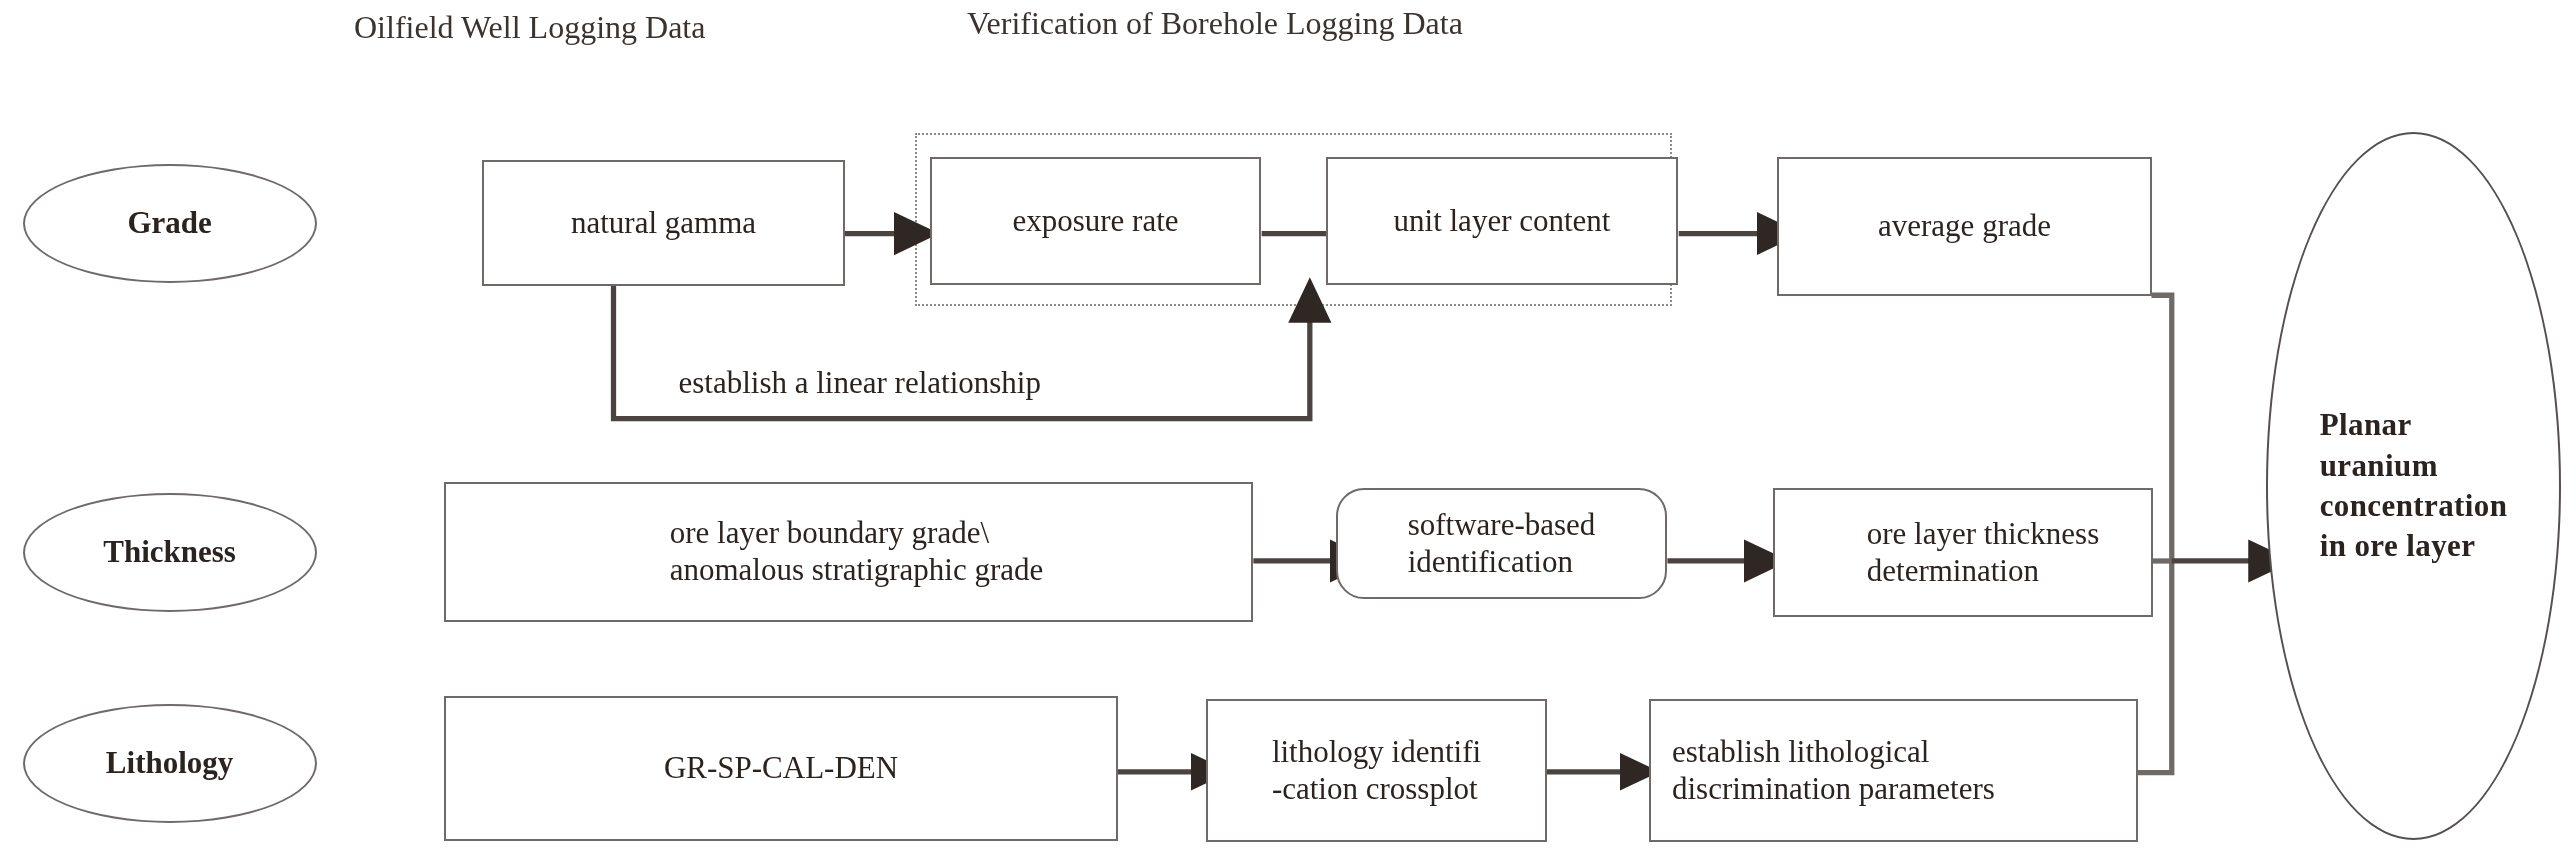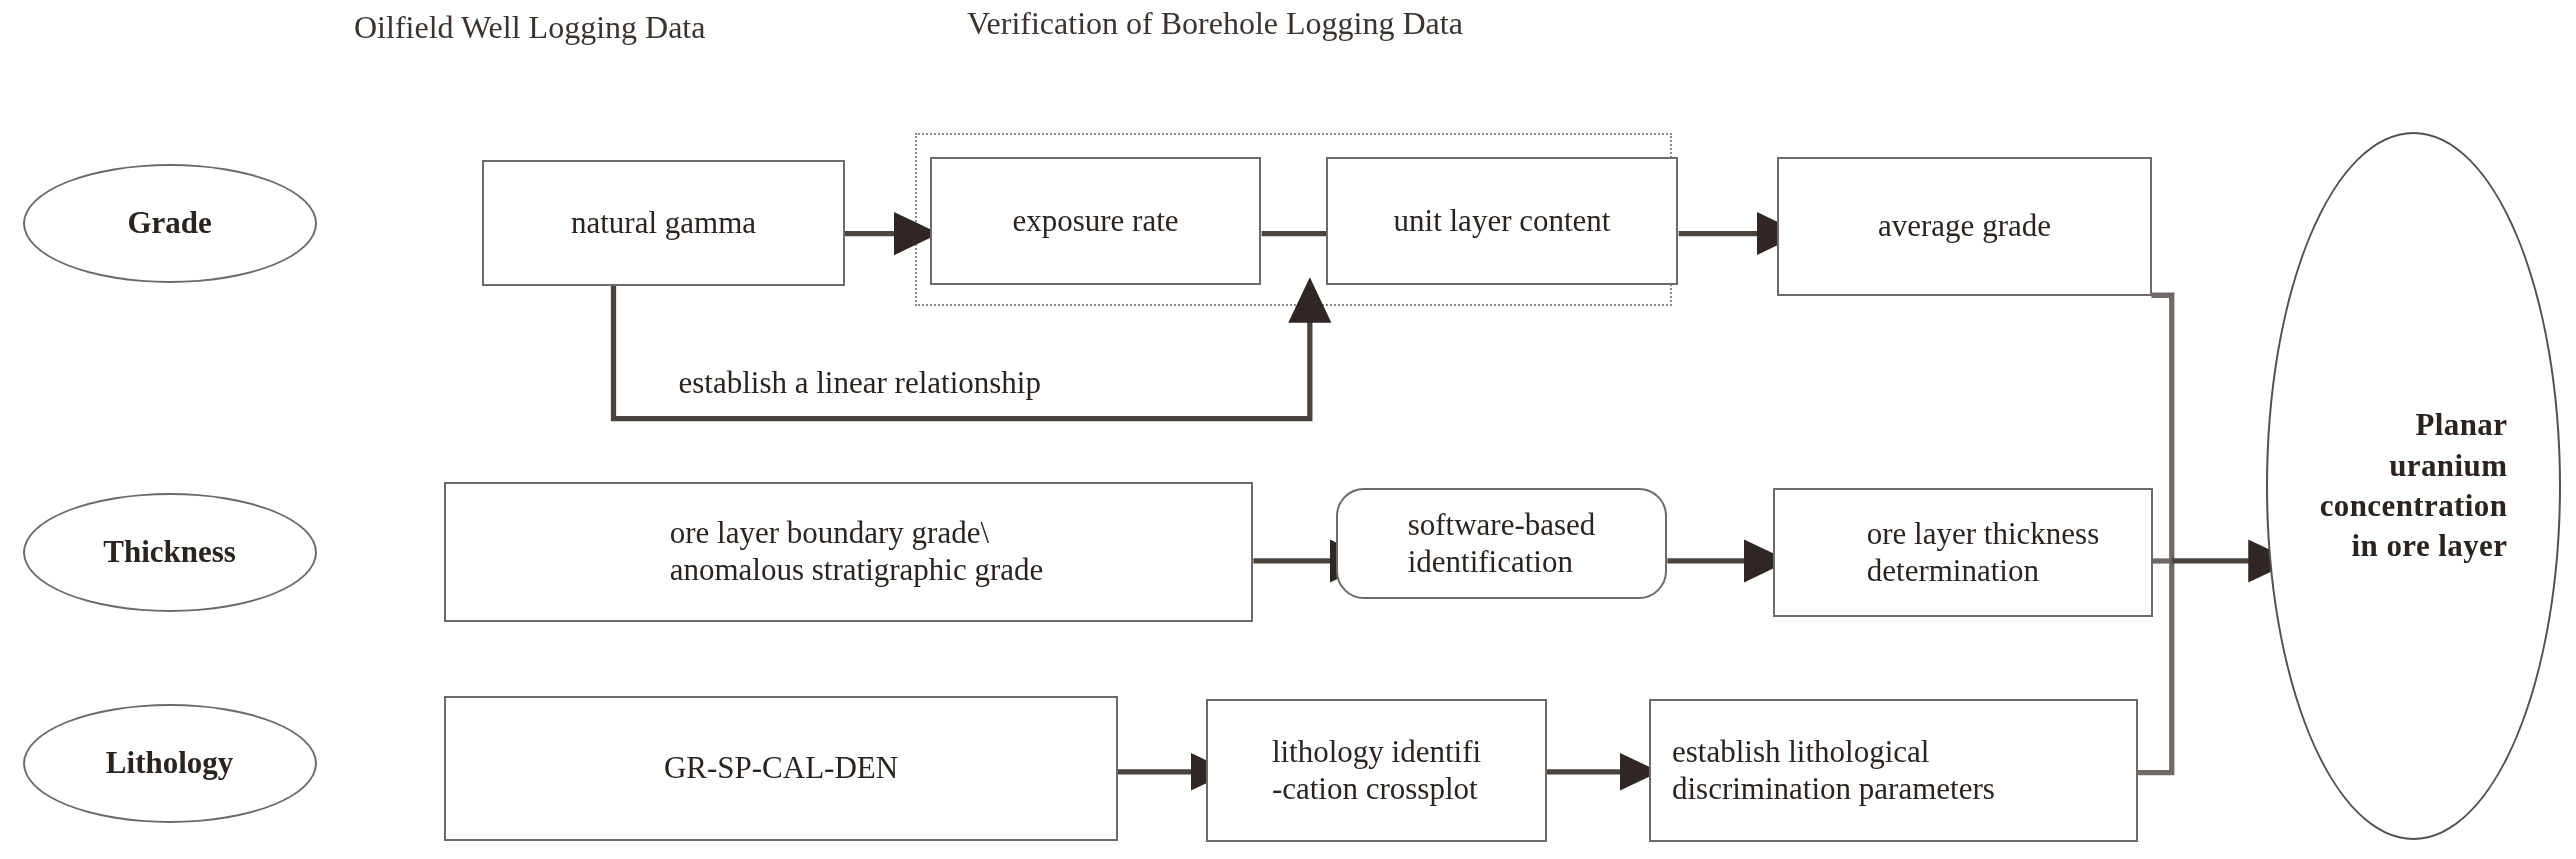--- a/index.html
+++ b/index.html
@@ -66,21 +66,21 @@
   }
   .goal-ellipse {
     position: absolute;
     box-sizing: border-box;
     border: 2.3px solid #55504d;
     border-radius: 50%;
     background: #ffffff;
     display: flex;
     align-items: center;
     justify-content: center;
-    text-align: right;
+    text-align: left;
     font-weight: bold;
     font-size: 31px;
     color: #2b2320;
     line-height: 1.30;
     letter-spacing: 0.4px;
   }
   .lbl-line { display: block; }
 </style>
 </head>
 <body>

